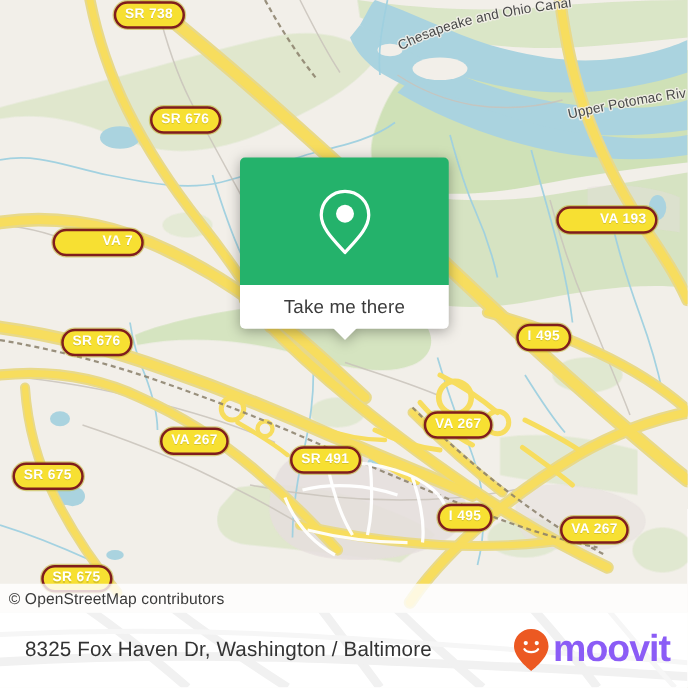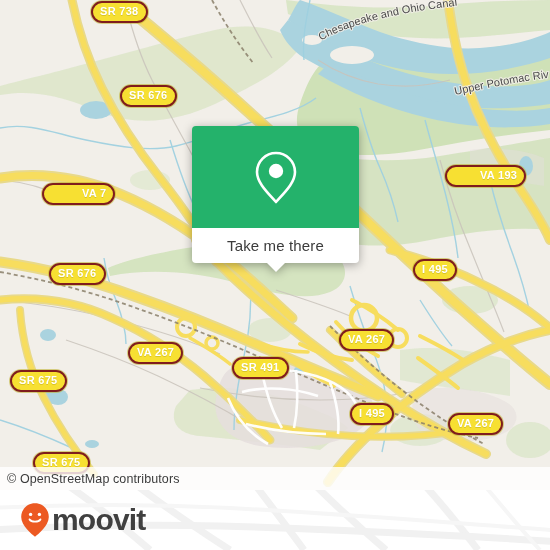--- a/index.html
+++ b/index.html
@@ -166,21 +166,21 @@
     white-space: nowrap;
   }
   #brand {
     display: flex;
     align-items: center;
     gap: 2px;
   }
   #brand-wordmark {
     font-size: 30px;
     font-weight: bold;
-    color: #404040;
+    color: #8b5cf6;
     letter-spacing: -0.8px;
     line-height: 1;
   }
 </style>
 </head>
 <body>
 
 <div id="screen">
 
   <div id="map">
@@ -377,20 +377,21 @@
         <path d="M-10,40 C60,36 140,34 220,36 C300,38 380,42 460,46 C500,48 530,50 560,52"></path>
         <path d="M310,-10 C334,14 360,38 386,60"></path>
       </g>
       <g stroke="#f6f6f6" stroke-width="4" fill="none">
         <path d="M-10,18 C70,14 150,14 230,18 C310,22 390,28 470,34 C510,37 540,39 560,41"></path>
         <path d="M480,-10 C500,14 520,38 540,60"></path>
       </g>
     </svg>
 
     <div id="footer-inner">
+      <div id="footer-address">8325 Fox Haven Dr, Washington / Baltimore</div>
       <div id="brand">
         <svg width="30" height="36" viewBox="0 0 30 36">
           <path d="M15 1.2 C7.3 1.2 1.2 7.3 1.2 15 C1.2 23.6 12.1 32.4 15 34.8 C17.9 32.4 28.8 23.6 28.8 15 C28.8 7.3 22.7 1.2 15 1.2 Z" fill="#ec5922"></path>
           <circle cx="10.6" cy="12.4" r="1.7" fill="#ffffff"></circle>
           <circle cx="19.4" cy="12.4" r="1.7" fill="#ffffff"></circle>
           <path d="M9.6 17.4 C11.4 20.4 18.6 20.4 20.4 17.4" fill="none" stroke="#ffffff" stroke-width="1.9" stroke-linecap="round"></path>
         </svg>
         <div id="brand-wordmark">moovit</div>
       </div>
     </div>

